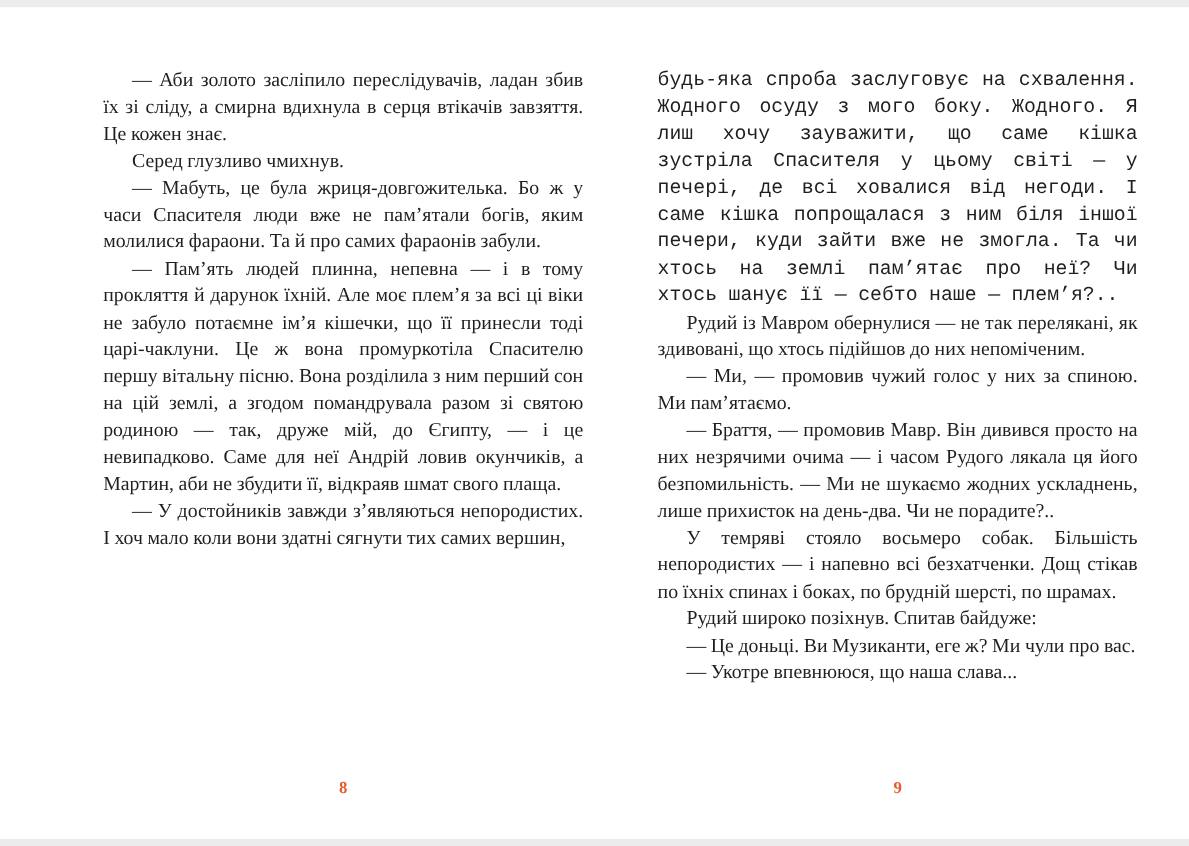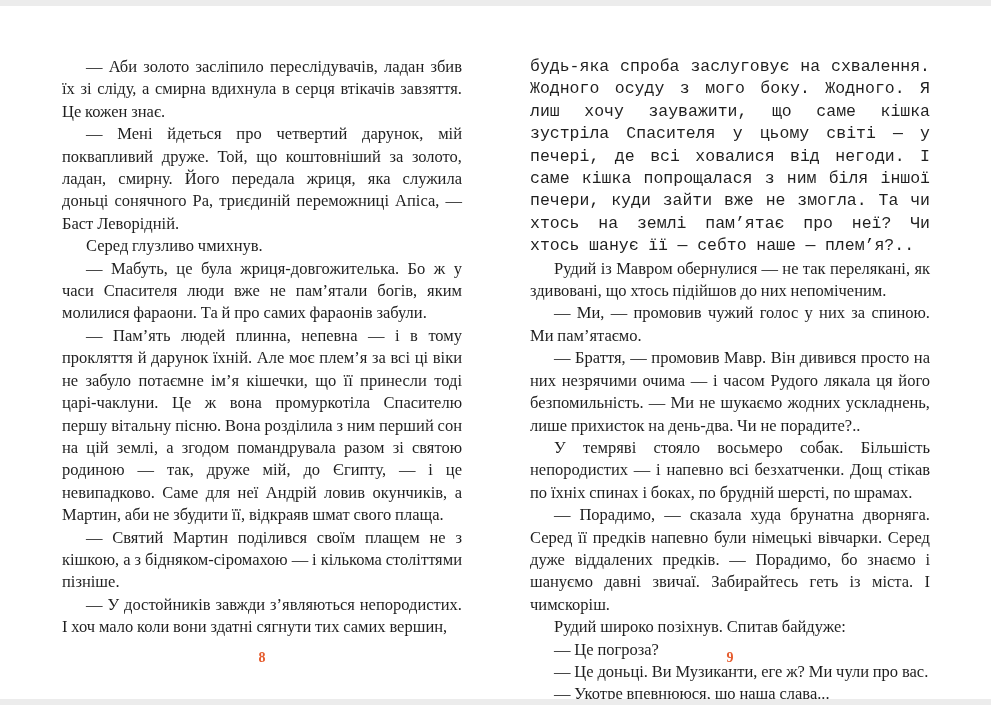--- a/index.html
+++ b/index.html
@@ -18,21 +18,22 @@
     width: 100%;
     height: 6px;
     background: #ececec;
   }
   .window-edge.top { top: 0; }
   .window-edge.bottom { bottom: 0; }
   .spread {
     display: flex;
     justify-content: space-between;
     box-sizing: border-box;
-    padding: 56px 61px 0 62px;
+    padding: 56px 43px 0 62px;
+    margin-left: 24px;
   }
   .page {
     width: 400px;
     position: relative;
     height: 610px;
   }
   .page-text p {
     margin: 0;
     font-size: 16.5px;
     line-height: 22.4px;
@@ -60,40 +61,36 @@
 </head>
 <body>
 
 <div class="window-edge top"></div>
 
 <div class="spread">
 
   <div class="page">
     <div class="page-text">
       <p>— Аби золото засліпило переслідувачів, ладан збив їх зі сліду, а смирна вдихнула в серця втікачів завзяття. Це кожен знає.</p>
-      <p>— Мені йдеться про четвертий дарунок, мій поквапливий друже. Той, що коштовніший за золото, ладан, смирну. Його передала жриця, яка служила доньці сонячного Ра, триєдиній переможниці Апіса, — Баст Леворідній.</p>
       <p>Серед глузливо чмихнув.</p>
       <p>— Мабуть, це була жриця-довгожителька. Бо ж у часи Спасителя люди вже не пам’ятали богів, яким молилися фараони. Та й про самих фараонів забули.</p>
       <p>— Пам’ять людей плинна, непевна — і в тому прокляття й дарунок їхній. Але моє плем’я за всі ці віки не забуло потаємне ім’я кішечки, що її принесли тоді царі-чаклуни. Це ж вона промуркотіла Спасителю першу вітальну пісню. Вона розділила з ним перший сон на цій землі, а згодом помандрувала разом зі святою родиною — так, друже мій, до Єгипту, — і це невипадково. Саме для неї Андрій ловив окунчиків, а Мартин, аби не збудити її, відкраяв шмат свого плаща.</p>
-      <p>— Святий Мартин поділився своїм плащем не з кішкою, а з бідняком-сіромахою — і кількома століттями пізніше.</p>
       <p>— У достойників завжди з’являються непородистих. І хоч мало коли вони здатні сягнути тих самих вершин,</p>
     </div>
     <div class="folio">8</div>
   </div>
 
   <div class="page">
     <div class="page-text">
       <p class="continuation">будь-яка спроба заслуговує на схвалення. Жодного осуду з мого боку. Жодного. Я лиш хочу зауважити, що саме кішка зустріла Спасителя у цьому світі — у печері, де всі ховалися від негоди. І саме кішка попрощалася з ним біля іншої печери, куди зайти вже не змогла. Та чи хтось на землі пам’ятає про неї? Чи хтось шанує її — себто наше — плем’я?..</p>
       <p>Рудий із Мавром обернулися — не так перелякані, як здивовані, що хтось підійшов до них непоміченим.</p>
       <p>— Ми, — промовив чужий голос у них за спиною. Ми пам’ятаємо.</p>
       <p>— Браття, — промовив Мавр. Він дивився просто на них незрячими очима — і часом Рудого лякала ця його безпомильність. — Ми не шукаємо жодних ускладнень, лише прихисток на день-два. Чи не порадите?..</p>
       <p>У темряві стояло восьмеро собак. Більшість непородистих — і напевно всі безхатченки. Дощ стікав по їхніх спинах і боках, по брудній шерсті, по шрамах.</p>
-      <p>— Порадимо, — сказала худа брунатна дворняга. Серед її предків напевно були німецькі вівчарки. Серед дуже віддалених предків. — Порадимо, бо знаємо і шануємо давні звичаї. Забирайтесь геть із міста. І чимскоріш.</p>
       <p>Рудий широко позіхнув. Спитав байдуже:</p>
-      <p>— Це погроза?</p>
       <p>— Це доньці. Ви Музиканти, еге ж? Ми чули про вас.</p>
       <p>— Укотре впевнююся, що наша слава...</p>
     </div>
     <div class="folio">9</div>
   </div>
 
 </div>
 
 <div class="window-edge bottom"></div>
 

